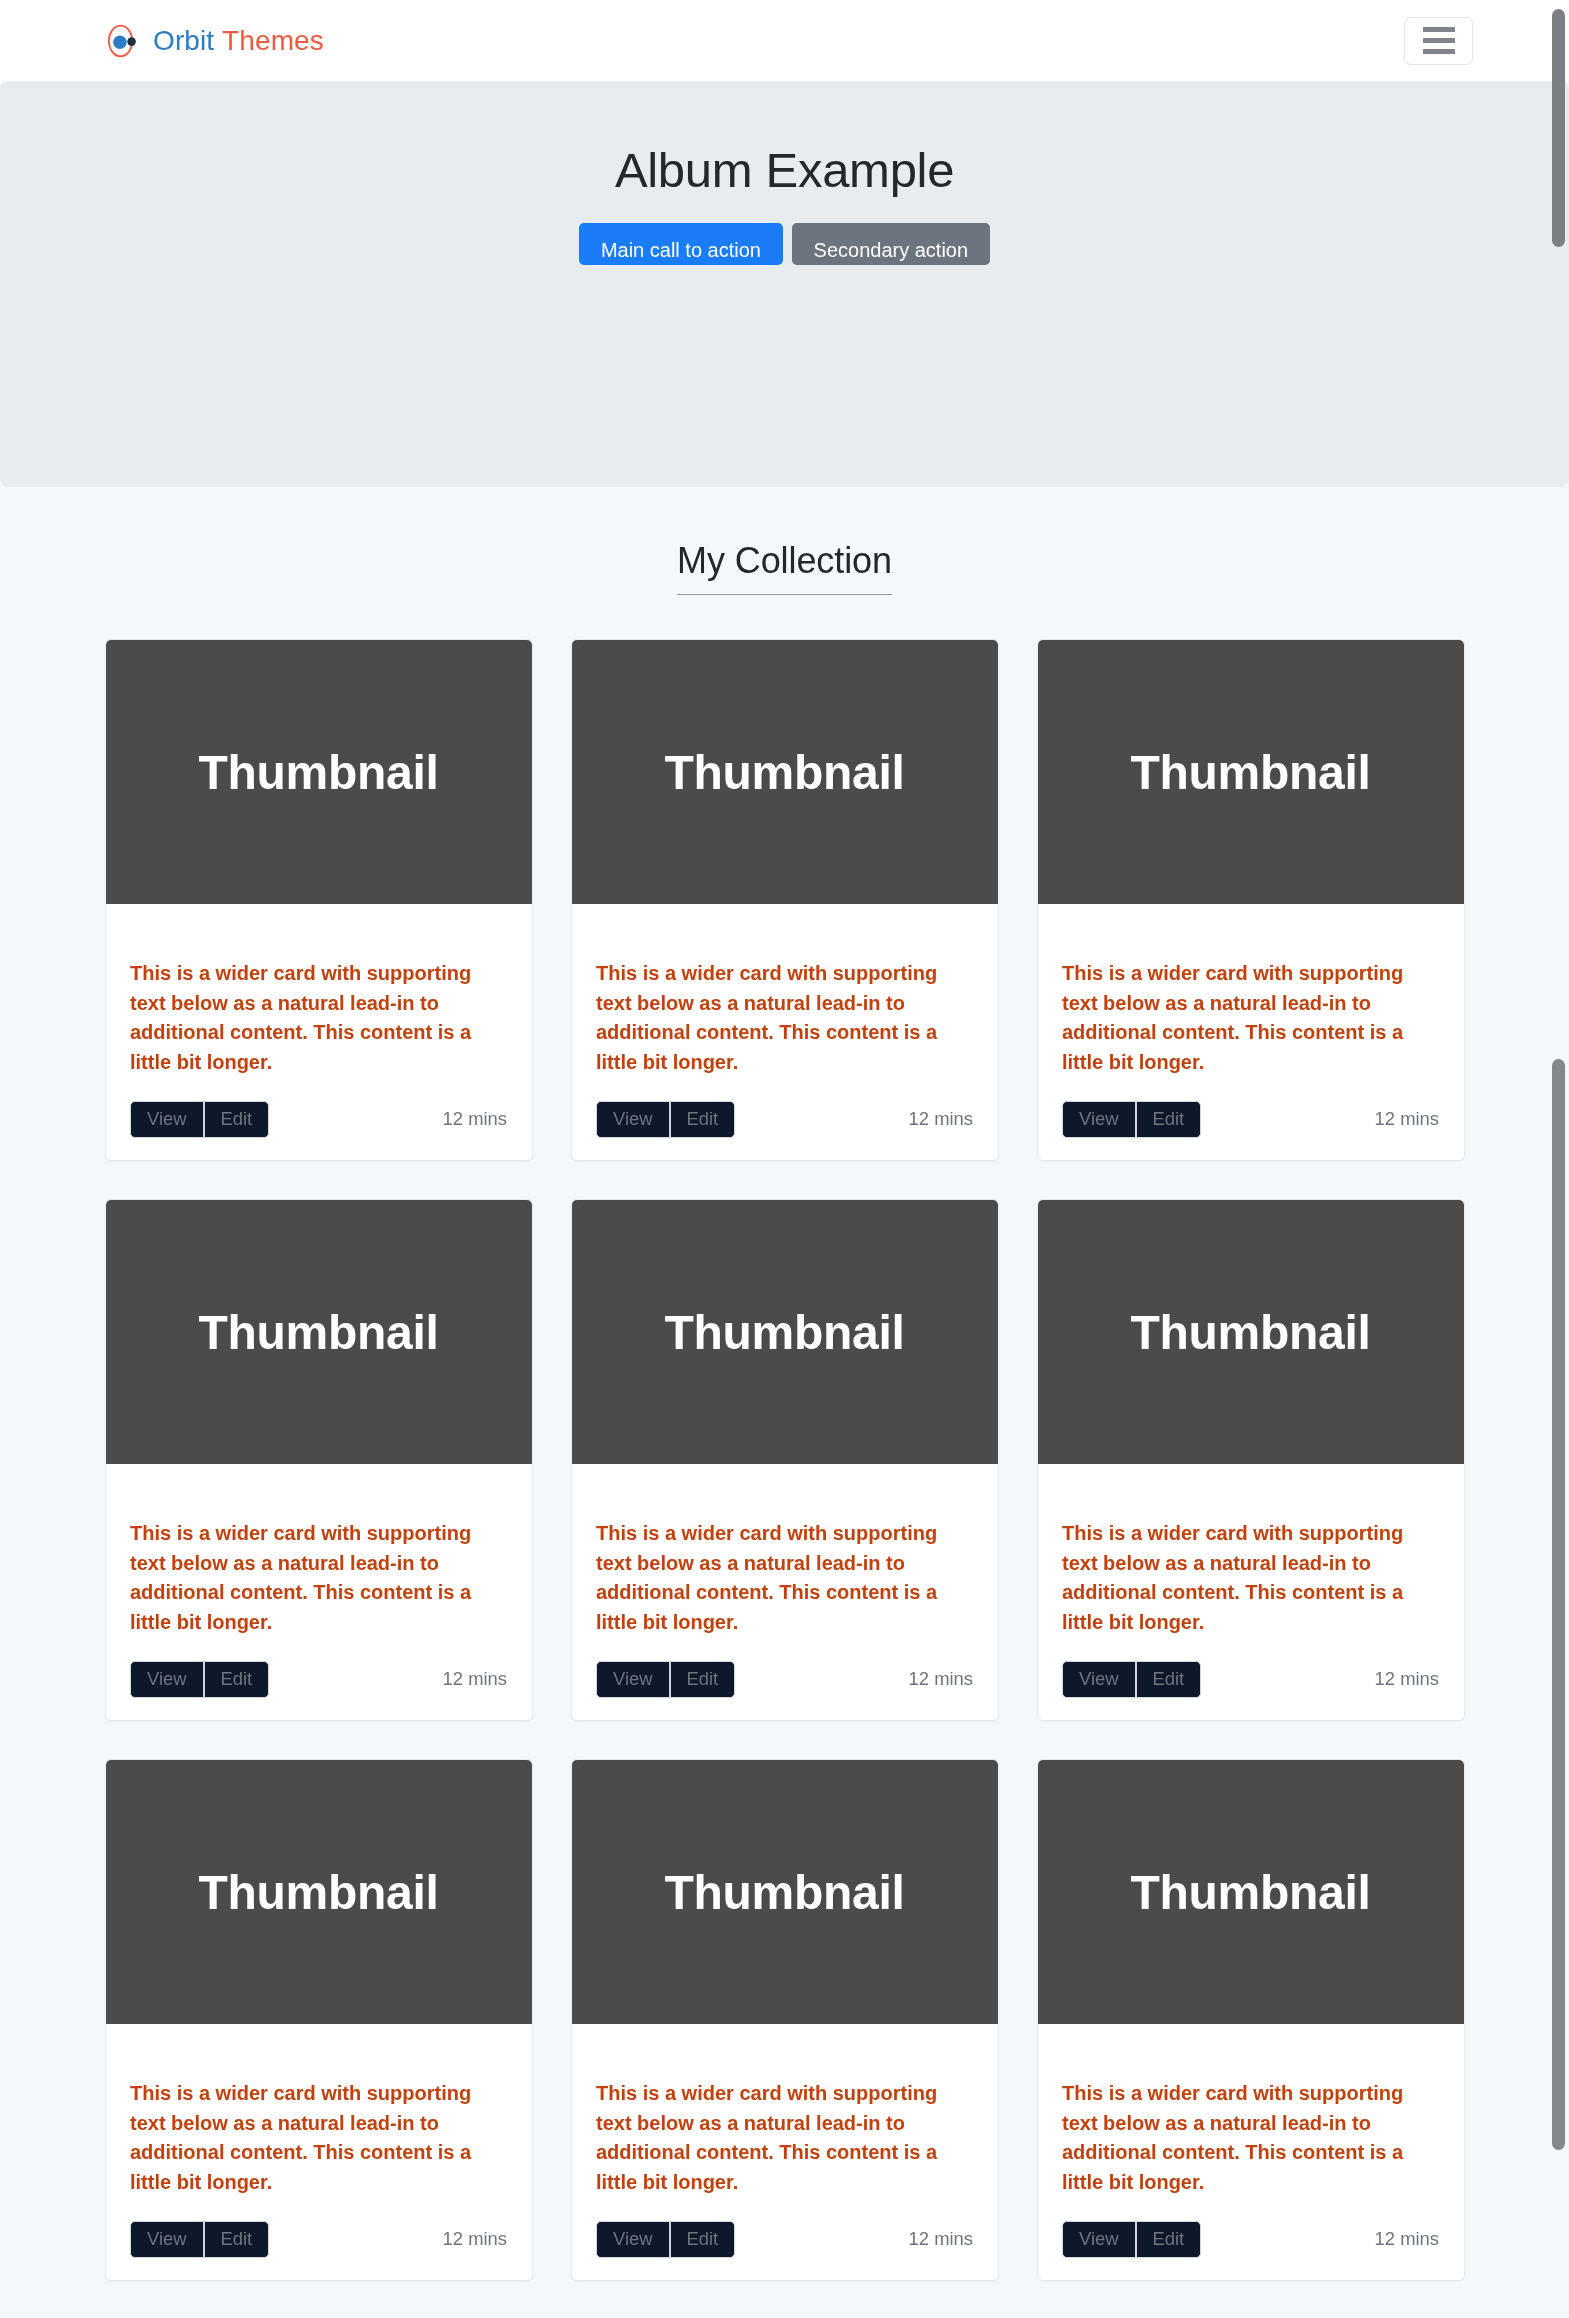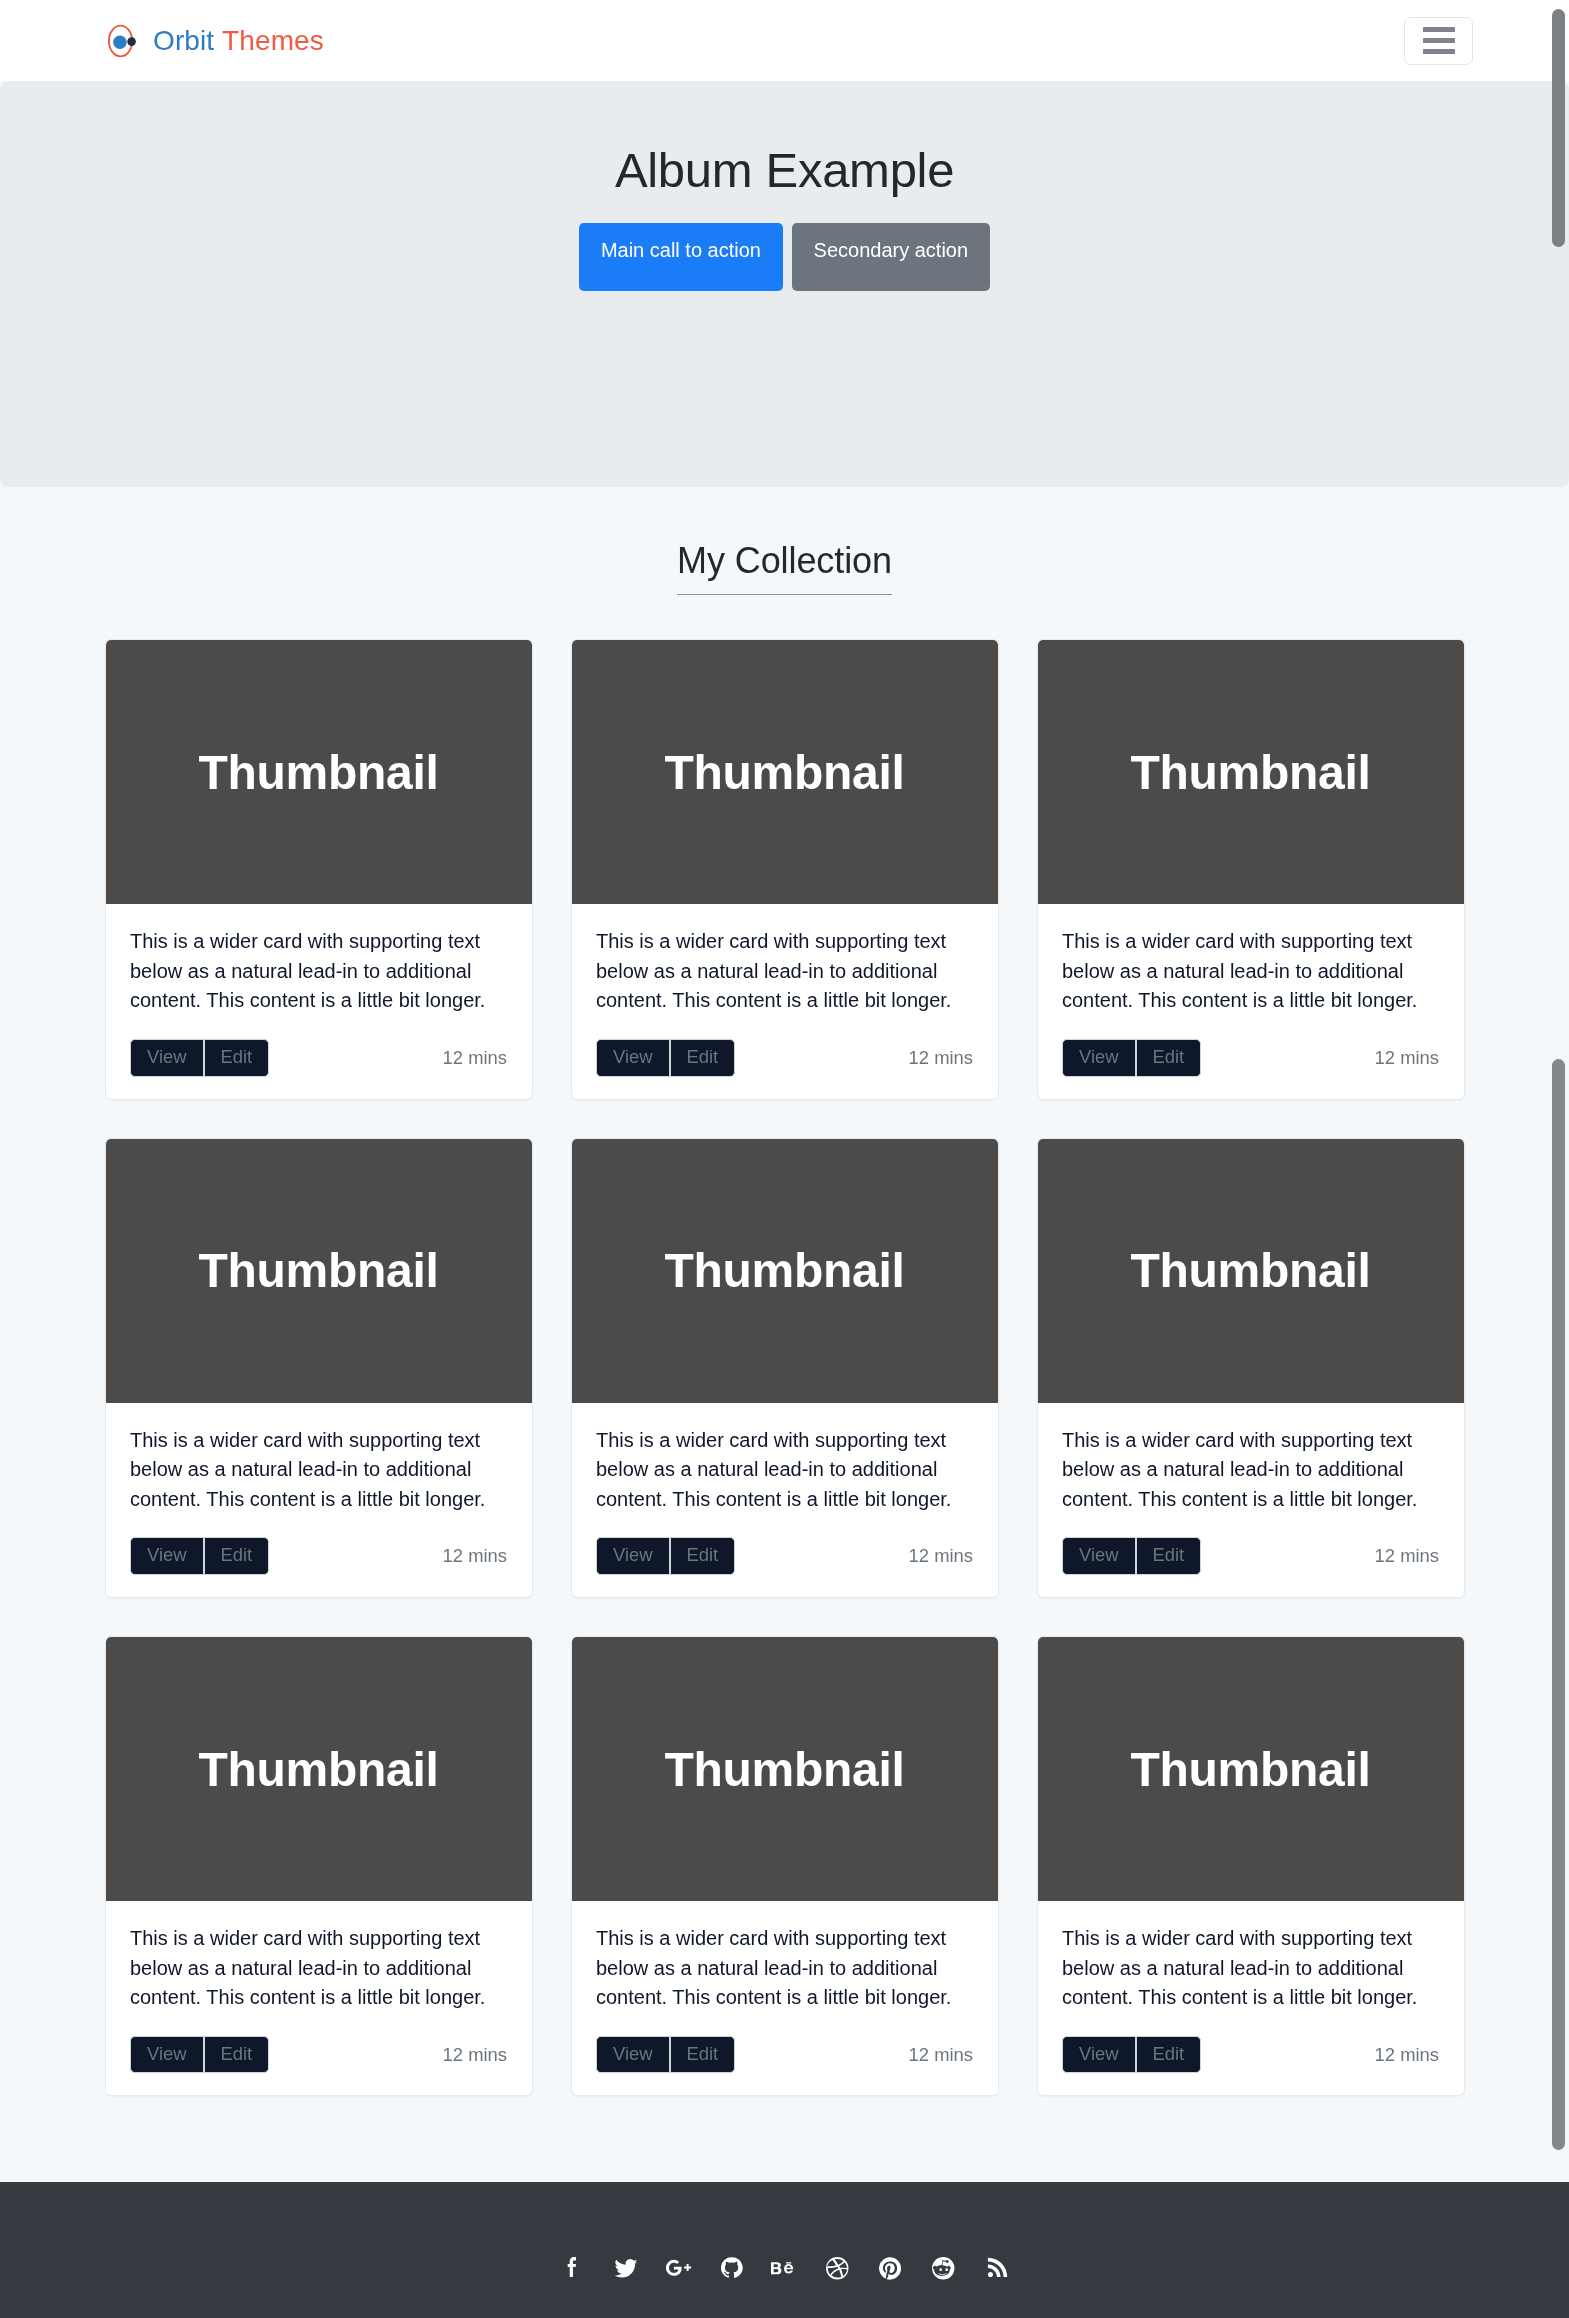--- a/index.html
+++ b/index.html
@@ -108,21 +108,21 @@
     gap: 8.6px;
   }
 
   .btn {
     font-family: "Liberation Sans", "DejaVu Sans", sans-serif;
     font-size: 20px;
     font-weight: 400;
     line-height: 1;
     border: none;
     border-radius: 4.9px;
-    padding: 17px 22px 31px 22px;
+    padding: 17px 22px 5px 22px;
     cursor: pointer;
     white-space: nowrap;
   }
   .btn-primary { background: #1a7cf7; color: #ffffff; }
   .btn-secondary { background: #6c757d; color: #ffffff; }
 
   
   .album {
     background: #f4f8fa;
     padding: 53px 0 0 0;
@@ -173,24 +173,25 @@
     font-weight: 700;
     letter-spacing: -0.3px;
   }
 
   .card-body {
     padding: 23px 24.5px 22px 24.5px;
   }
 
   .card-text {
     font-size: 20px;
-    font-weight: 400;
-    color: #0f172a;
+    font-weight: 700;
+    color: #c2410c;
     line-height: 1.48;
     margin-bottom: 23px;
+    margin-top: 32px;
   }
 
   .card-footer-row {
     display: flex;
     align-items: center;
     justify-content: space-between;
   }
 
   .btn-group { display: flex; }
   .btn-outline {

